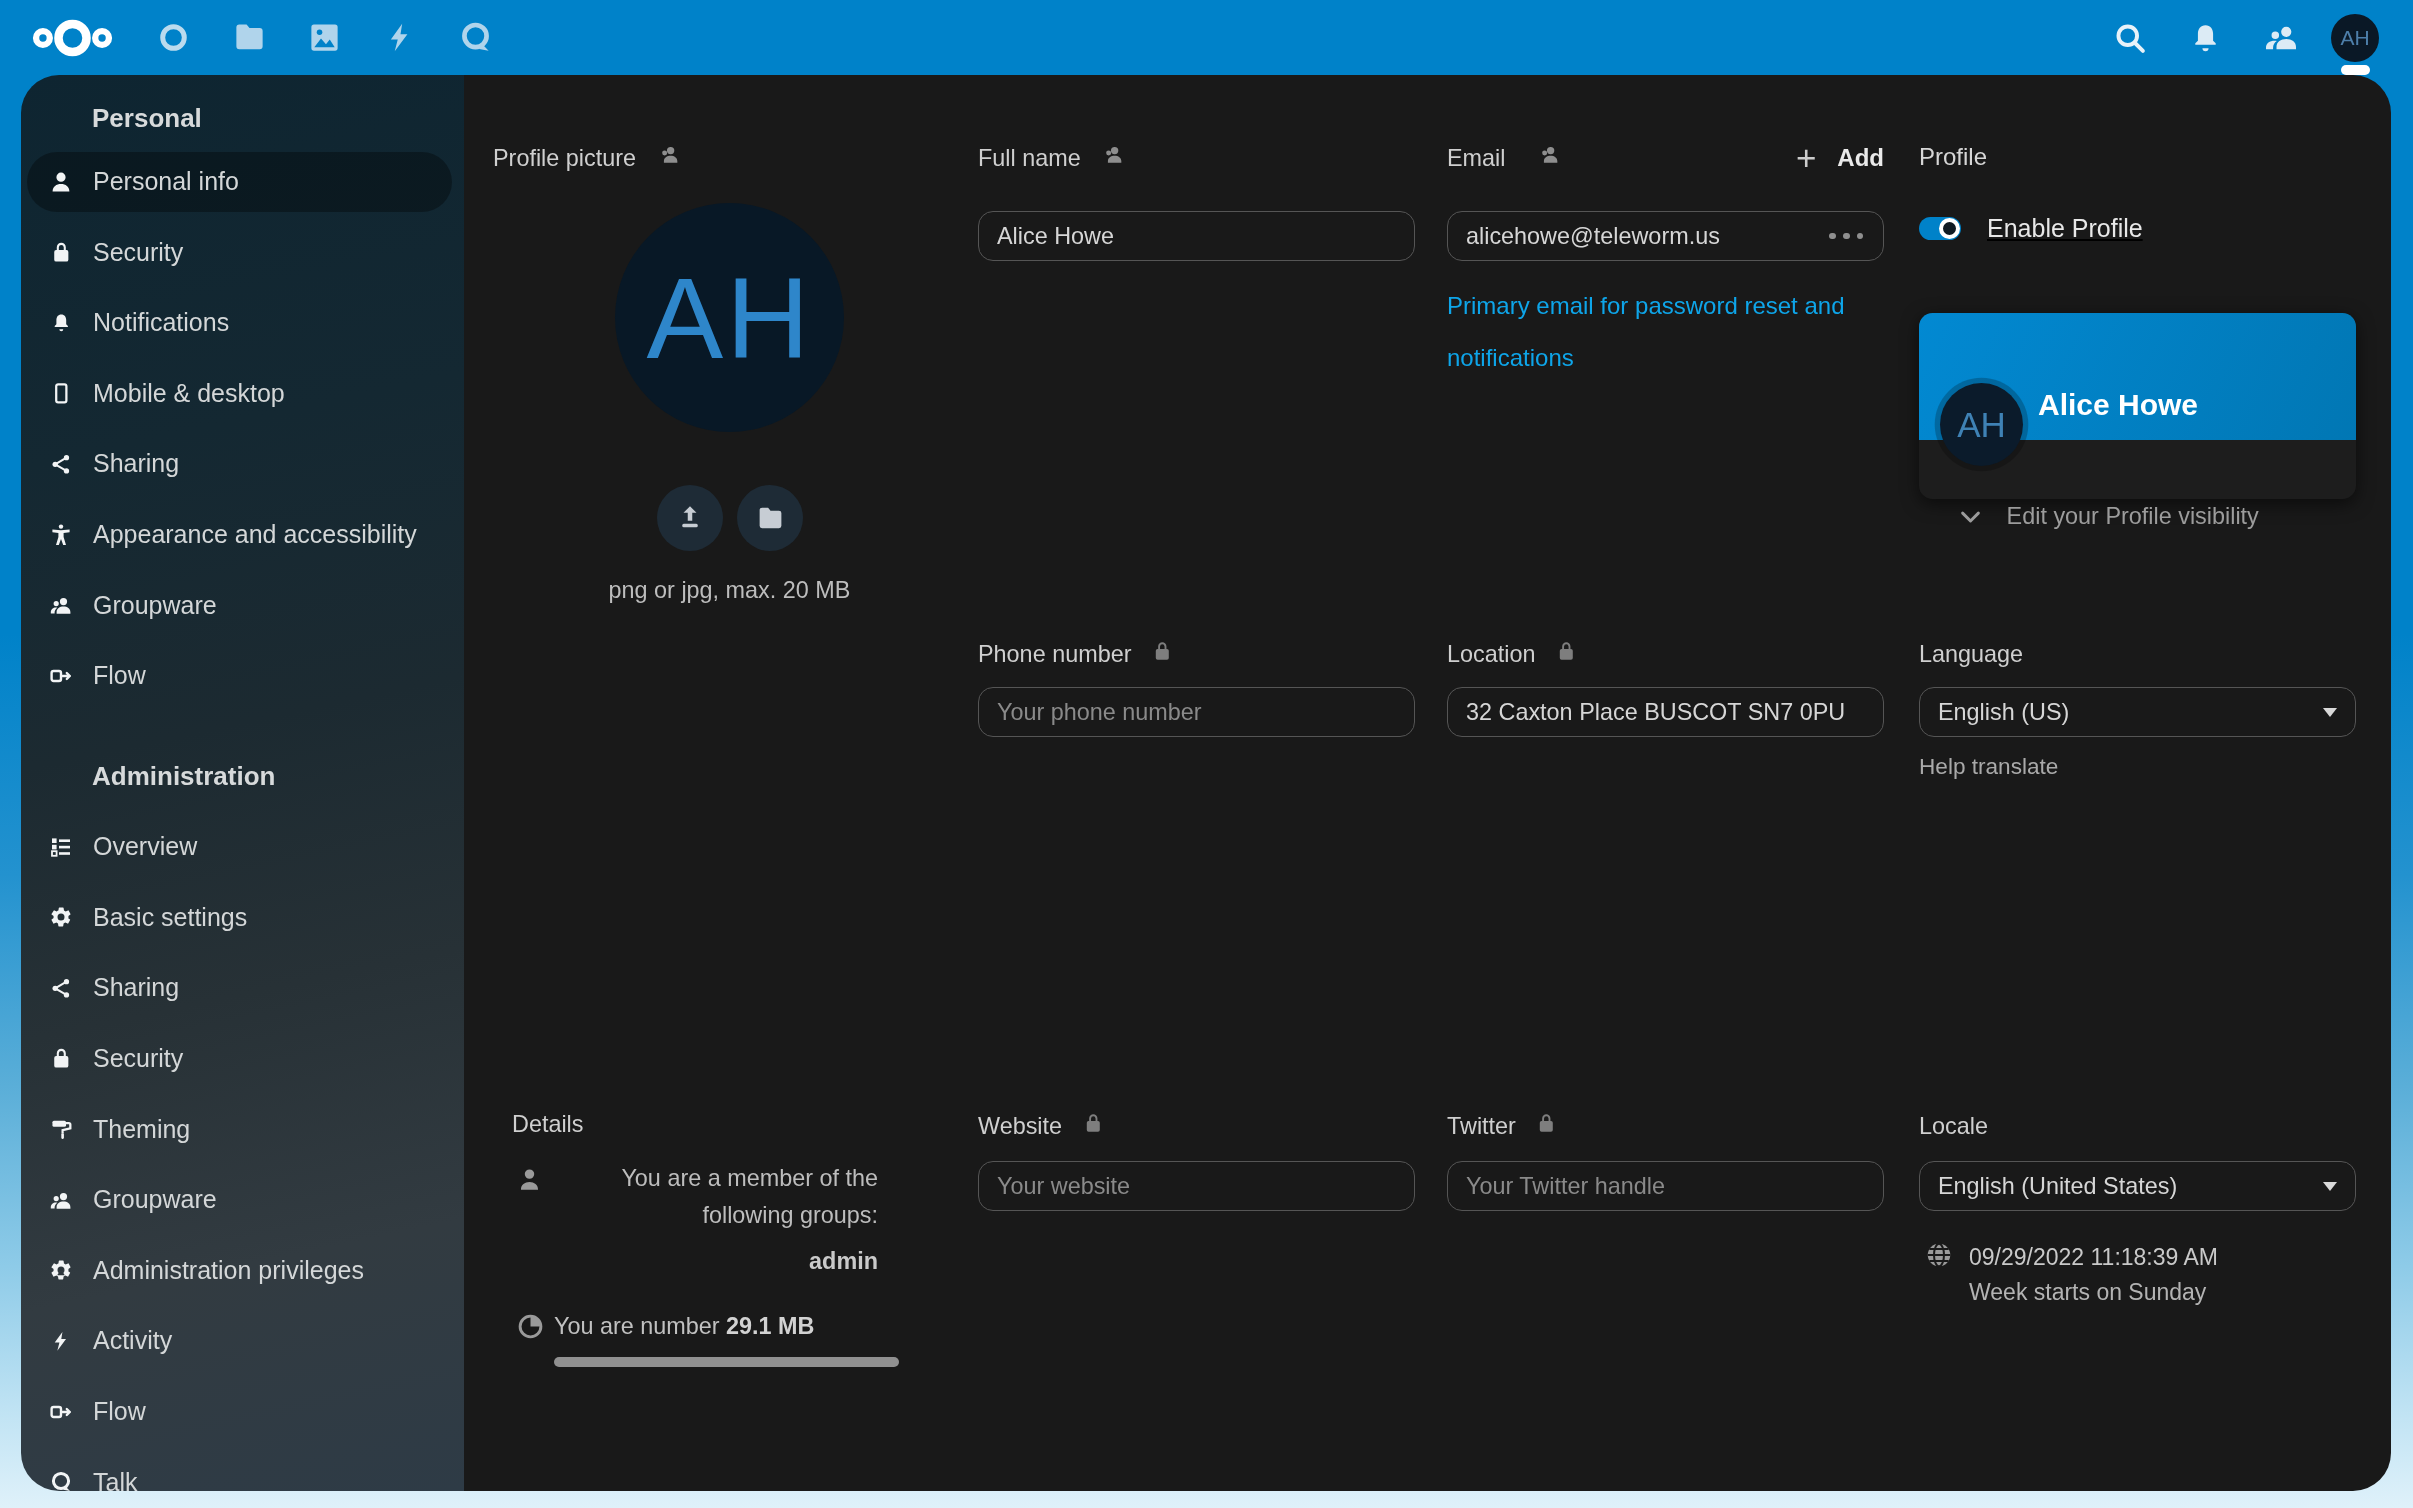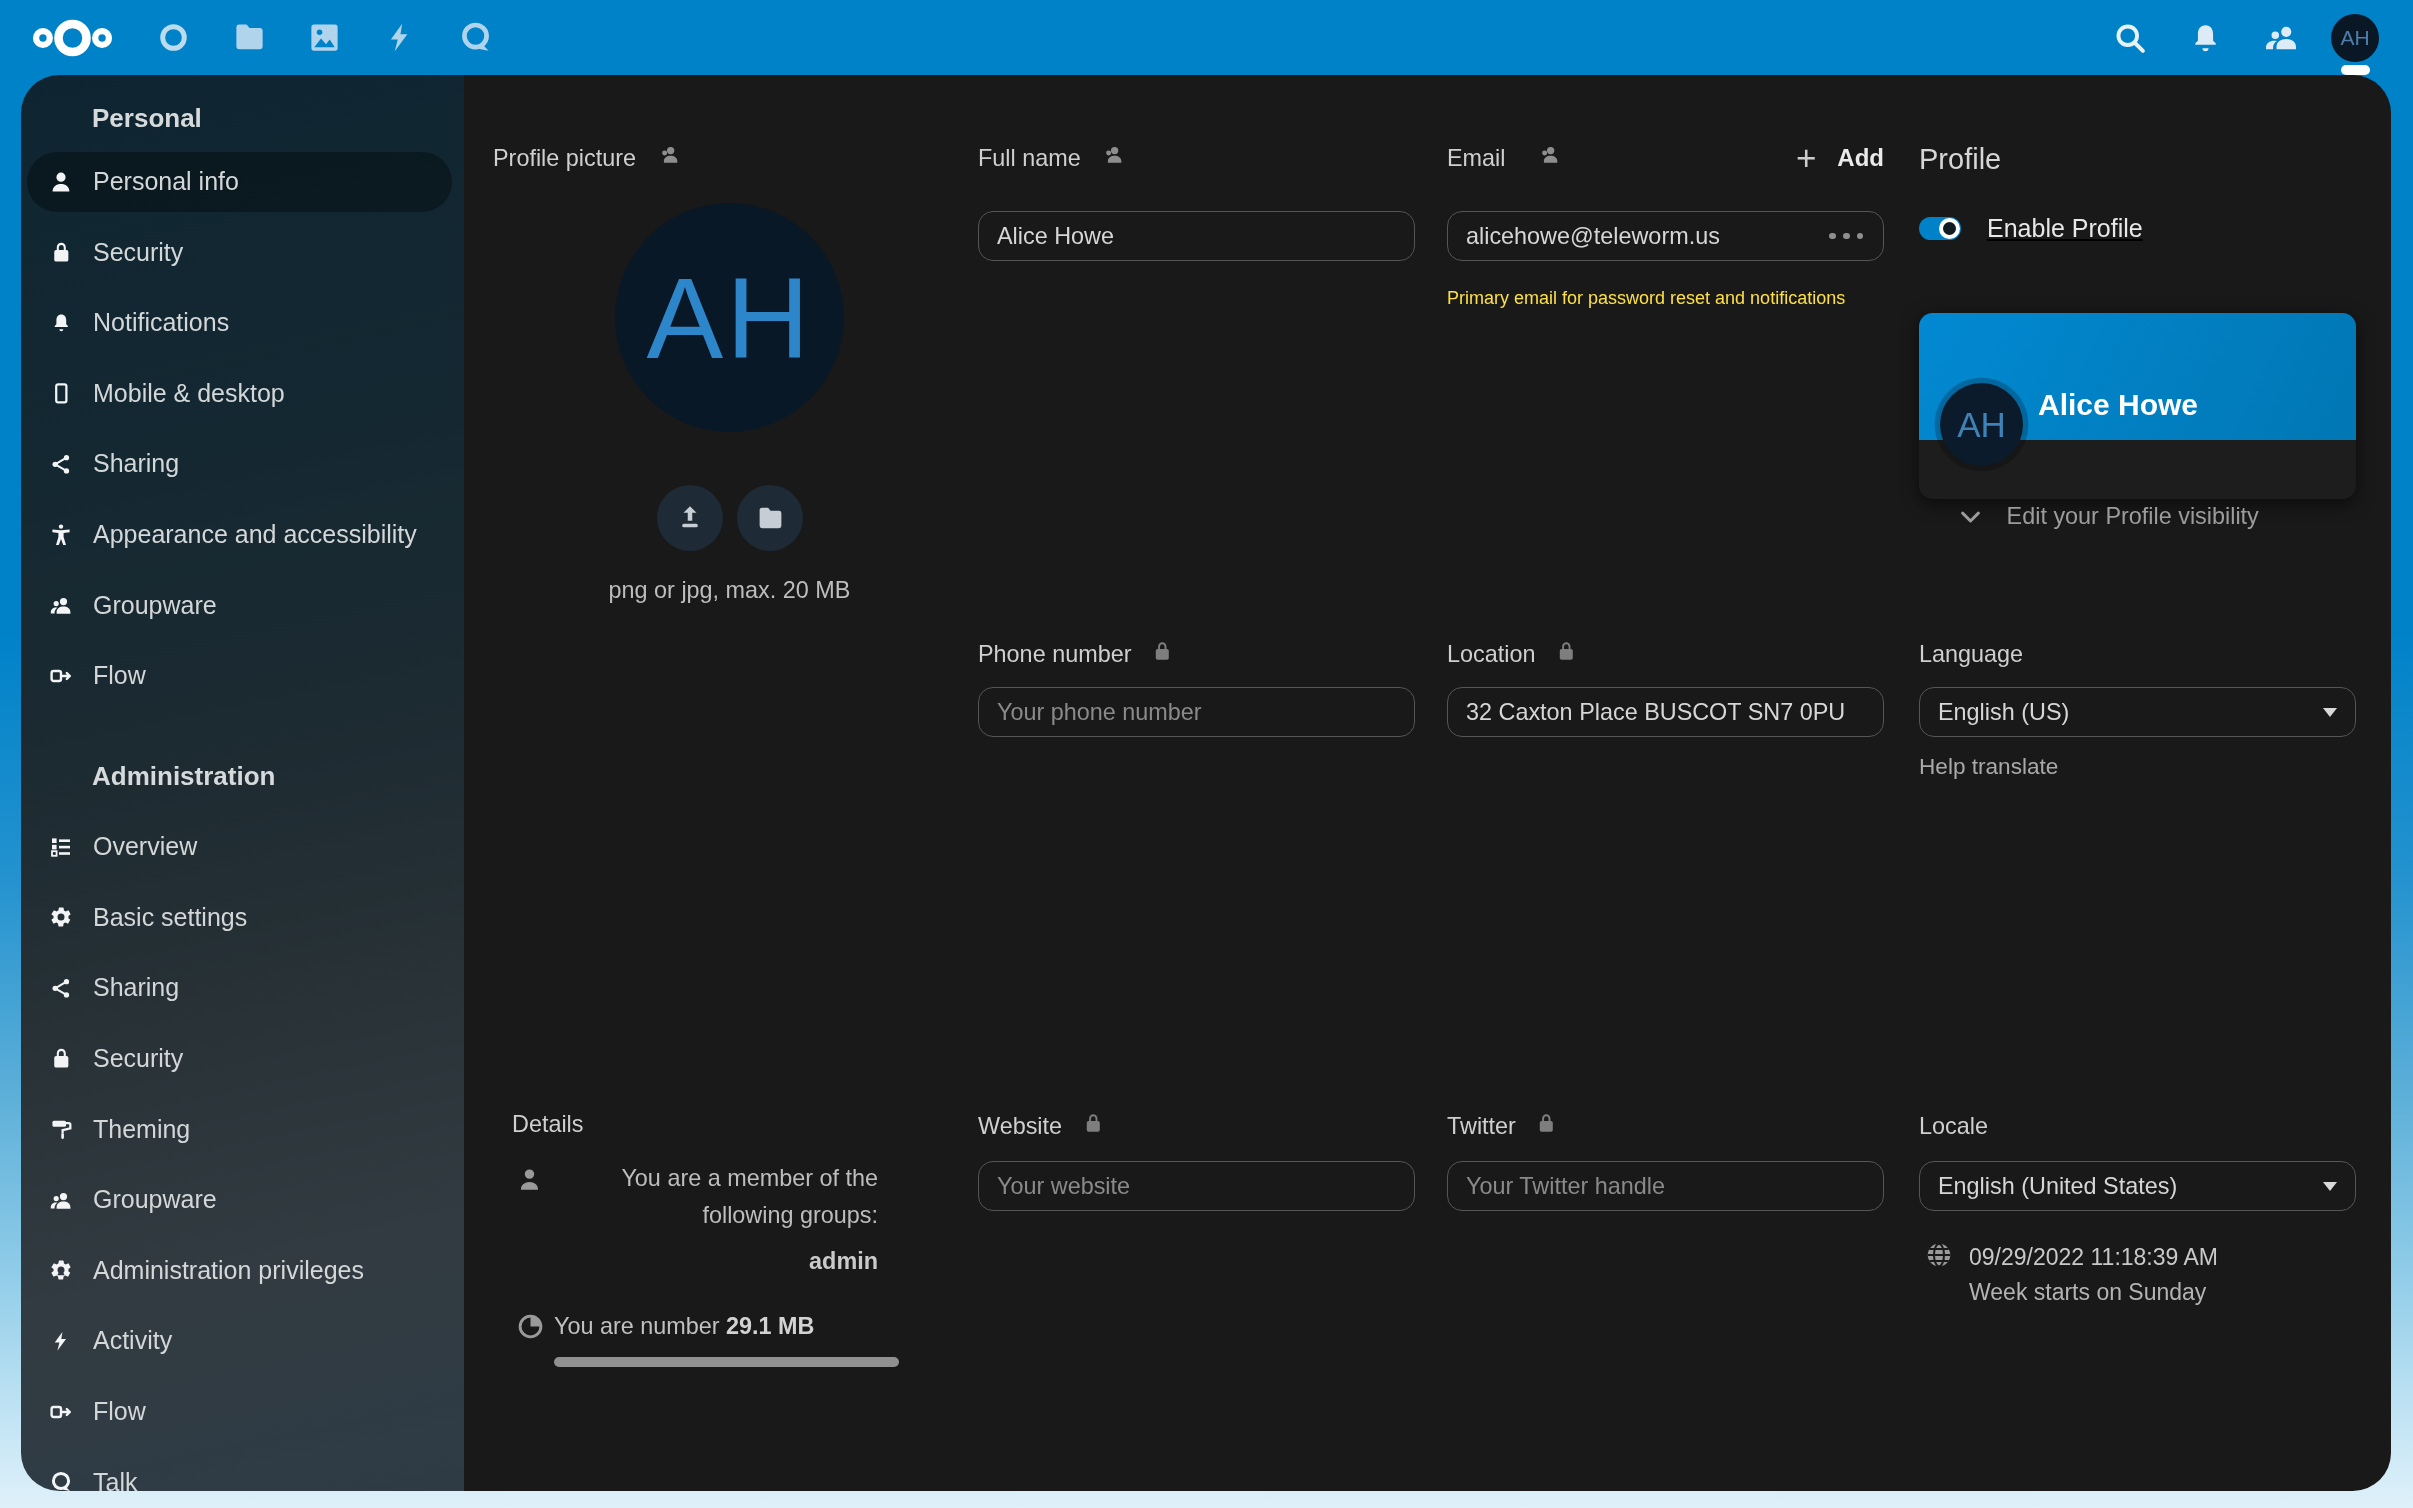--- a/index.html
+++ b/index.html
@@ -42,21 +42,21 @@
   .r3l{top:1036px;} .r3i{top:1086px;}
   .field{width:437px;height:50px;border:1.5px solid #555555;border-radius:15px;background:transparent;
          display:flex;align-items:center;padding:0 18px;font-size:23.4px;color:#d6d6d6;}
   input.field{outline:none;}
   input.field::placeholder{color:#8a8a8a;}
   .field.withmenu{justify-content:space-between;padding-right:13.6px;align-items:center;}
   .dots{display:flex;gap:6.8px;cursor:pointer;padding:6px;}
   .dots i{width:6.8px;height:6.8px;border-radius:50%;background:#8f8f8f;}
   .selectbox{cursor:pointer;justify-content:space-between;}
   .caret{width:0;height:0;border-left:7.5px solid transparent;border-right:7.5px solid transparent;border-top:9px solid #d9d9d9;}
-  .helper{font-size:18px;line-height:36px;color:#fde047;width:427px;}
+  .helper{font-size:24px;line-height:52px;color:#0ea5e9;width:427px;}
   .linktext{font-size:22.6px;color:#a9a9a9;cursor:pointer;}
 
   
   .big-avatar{left:151px;top:128px;width:229px;height:229px;border-radius:50%;background:#081826;
               display:flex;align-items:center;justify-content:center;color:#2e86ca;font-size:115px;letter-spacing:3px;}
   .round-btn{top:410px;width:66px;height:66px;border-radius:50%;background:#1e2b36;display:flex;align-items:center;justify-content:center;cursor:pointer;}
   .round-btn svg{fill:#c7cdd4;}
   .caption{left:77px;top:502px;width:377px;text-align:center;font-size:23.4px;color:#bdbdbd;}
 
   
@@ -358,21 +358,21 @@
                 <path d="M8 7.8a2.3 2.3 0 110 4.6 2.3 2.3 0 010-4.6z"></path>
               </svg>
           </span>
         </span>
         <span class="addbtn">
           <span class="plus">+</span>
           <span class="addlbl">Add</span>
         </span>
       </div>
 
-      <div class="abs c4 r1l" style="font-size:29px;color:#d6d6d6;">Profile</div>
+      <div class="abs c4 r1l" style="font-size:24px;color:#d6d6d6;">Profile</div>
 
       <div class="abs big-avatar">
         <span>AH</span>
       </div>
       <div class="abs round-btn" style="left:193px">
         <svg viewBox="0 0 24 24" width="30" height="30">
             <path d="M12 2.6l5.2 5.2h-3.4v6.4h-3.6V7.8H6.8z"></path>
             <rect x="5.8" y="16.6" width="12.4" height="2.8" rx="1.2"></rect>
           </svg>
       </div>

